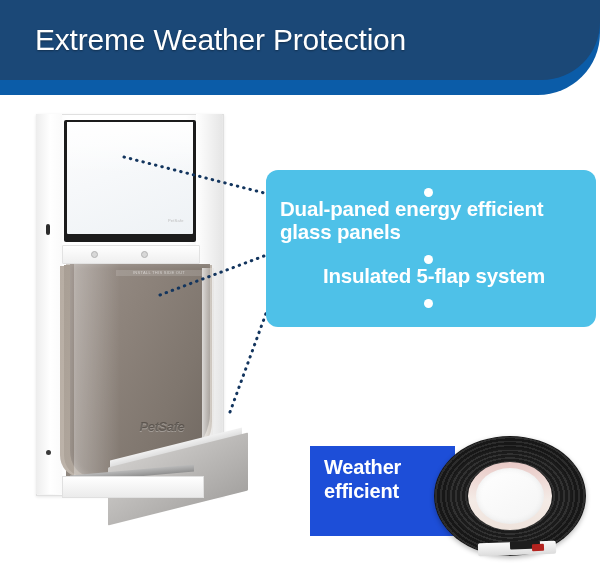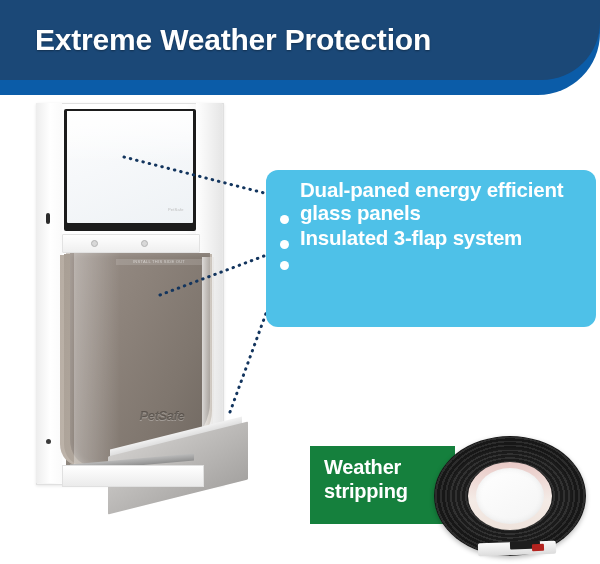--- a/index.html
+++ b/index.html
@@ -19,28 +19,28 @@
   }
   .hdr-dark{
     position:absolute;left:0;top:0;width:600px;height:80px;
     background:#1b4877;
     border-bottom-right-radius:58px;
   }
   .hdr-title{
     position:absolute;left:35px;top:0;height:80px;
     display:flex;align-items:center;
     color:#ffffff;
-    font-size:30px;font-weight:bold;
+    font-size:30px;font-weight:normal;
     letter-spacing:-0.2px;
     text-shadow:0 1px 2px rgba(0,0,0,.35);
     white-space:nowrap;
   }
 
   
-  #door{position:absolute;left:18px;top:103px;width:260px;height:400px;}
+  #door{position:absolute;left:18px;top:114px;width:260px;height:400px;}
 
   
   .door-frame{
     position:absolute;left:18px;top:0;width:186px;height:380px;
     background:linear-gradient(90deg,#f2f2f2 0%,#ffffff 16%,#ffffff 80%,#e8e8e8 100%);
     border:1px solid #e0e0e0;
     box-shadow:0 1px 3px rgba(0,0,0,.10);
   }
   .frame-left{
     position:absolute;left:18px;top:0;width:26px;height:380px;
@@ -163,36 +163,36 @@
 
   
   .bullets{
     position:absolute;left:266px;top:170px;width:330px;height:157px;
     background:#4ec1e8;
     border-radius:12px;
     padding:8px 0 0 0;
     box-sizing:border-box;
   }
   .blt-row{
-    display:flex;align-items:flex-end;
-    padding:0 8px 0 14px;margin-bottom:2px;
+    display:flex;align-items:center;
+    padding:0 8px 0 14px;margin-bottom:2px;flex-direction:column;
   }
   .blt-dot{
     flex:0 0 auto;width:9px;height:9px;border-radius:50%;
     background:#ffffff;margin-top:10px;margin-right:11px;
   }
   .blt-txt{
     color:#ffffff;font-size:20.5px;font-weight:bold;
     line-height:23px;letter-spacing:-0.2px;
   }
 
   
   .ws-box{
-    position:absolute;left:310px;top:446px;width:145px;height:78px;
-    background:#15803d;
+    position:absolute;left:310px;top:446px;width:145px;height:90px;
+    background:#1d4ed8;
   }
   .ws-txt{
     position:absolute;left:14px;top:9px;width:130px;
     color:#ffffff;font-size:20px;font-weight:bold;line-height:24px;
     letter-spacing:-0.2px;
   }
 
   
   .roll{
     position:absolute;left:432px;top:434px;width:160px;height:128px;
@@ -290,31 +290,31 @@
     <line x1="230" y1="412" x2="272" y2="297" stroke="#13355e" stroke-width="3" stroke-linecap="round" stroke-dasharray="0.5 6"></line>
   </svg>
 
   <div class="bullets">
     <div class="blt-row">
       <span class="blt-dot"></span>
       <span class="blt-txt">Dual-paned energy efficient glass panels</span>
     </div>
     <div class="blt-row">
       <span class="blt-dot"></span>
-      <span class="blt-txt">Insulated 3-flap system</span>
+      <span class="blt-txt">Insulated 5-flap system</span>
     </div>
     <div class="blt-row">
       <span class="blt-dot"></span>
     </div>
   </div>
 
   <div class="ws-box">
     <div class="ws-txt">
       <div>Weather</div>
-      <div>stripping</div>
+      <div>efficient</div>
     </div>
   </div>
 
   <div class="roll">
     <div class="roll-outer"></div>
     <div class="roll-ring"></div>
     <div class="roll-liner"></div>
     <div class="roll-core"></div>
     <div class="roll-tail"></div>
     <div class="roll-tail-blk"></div>

